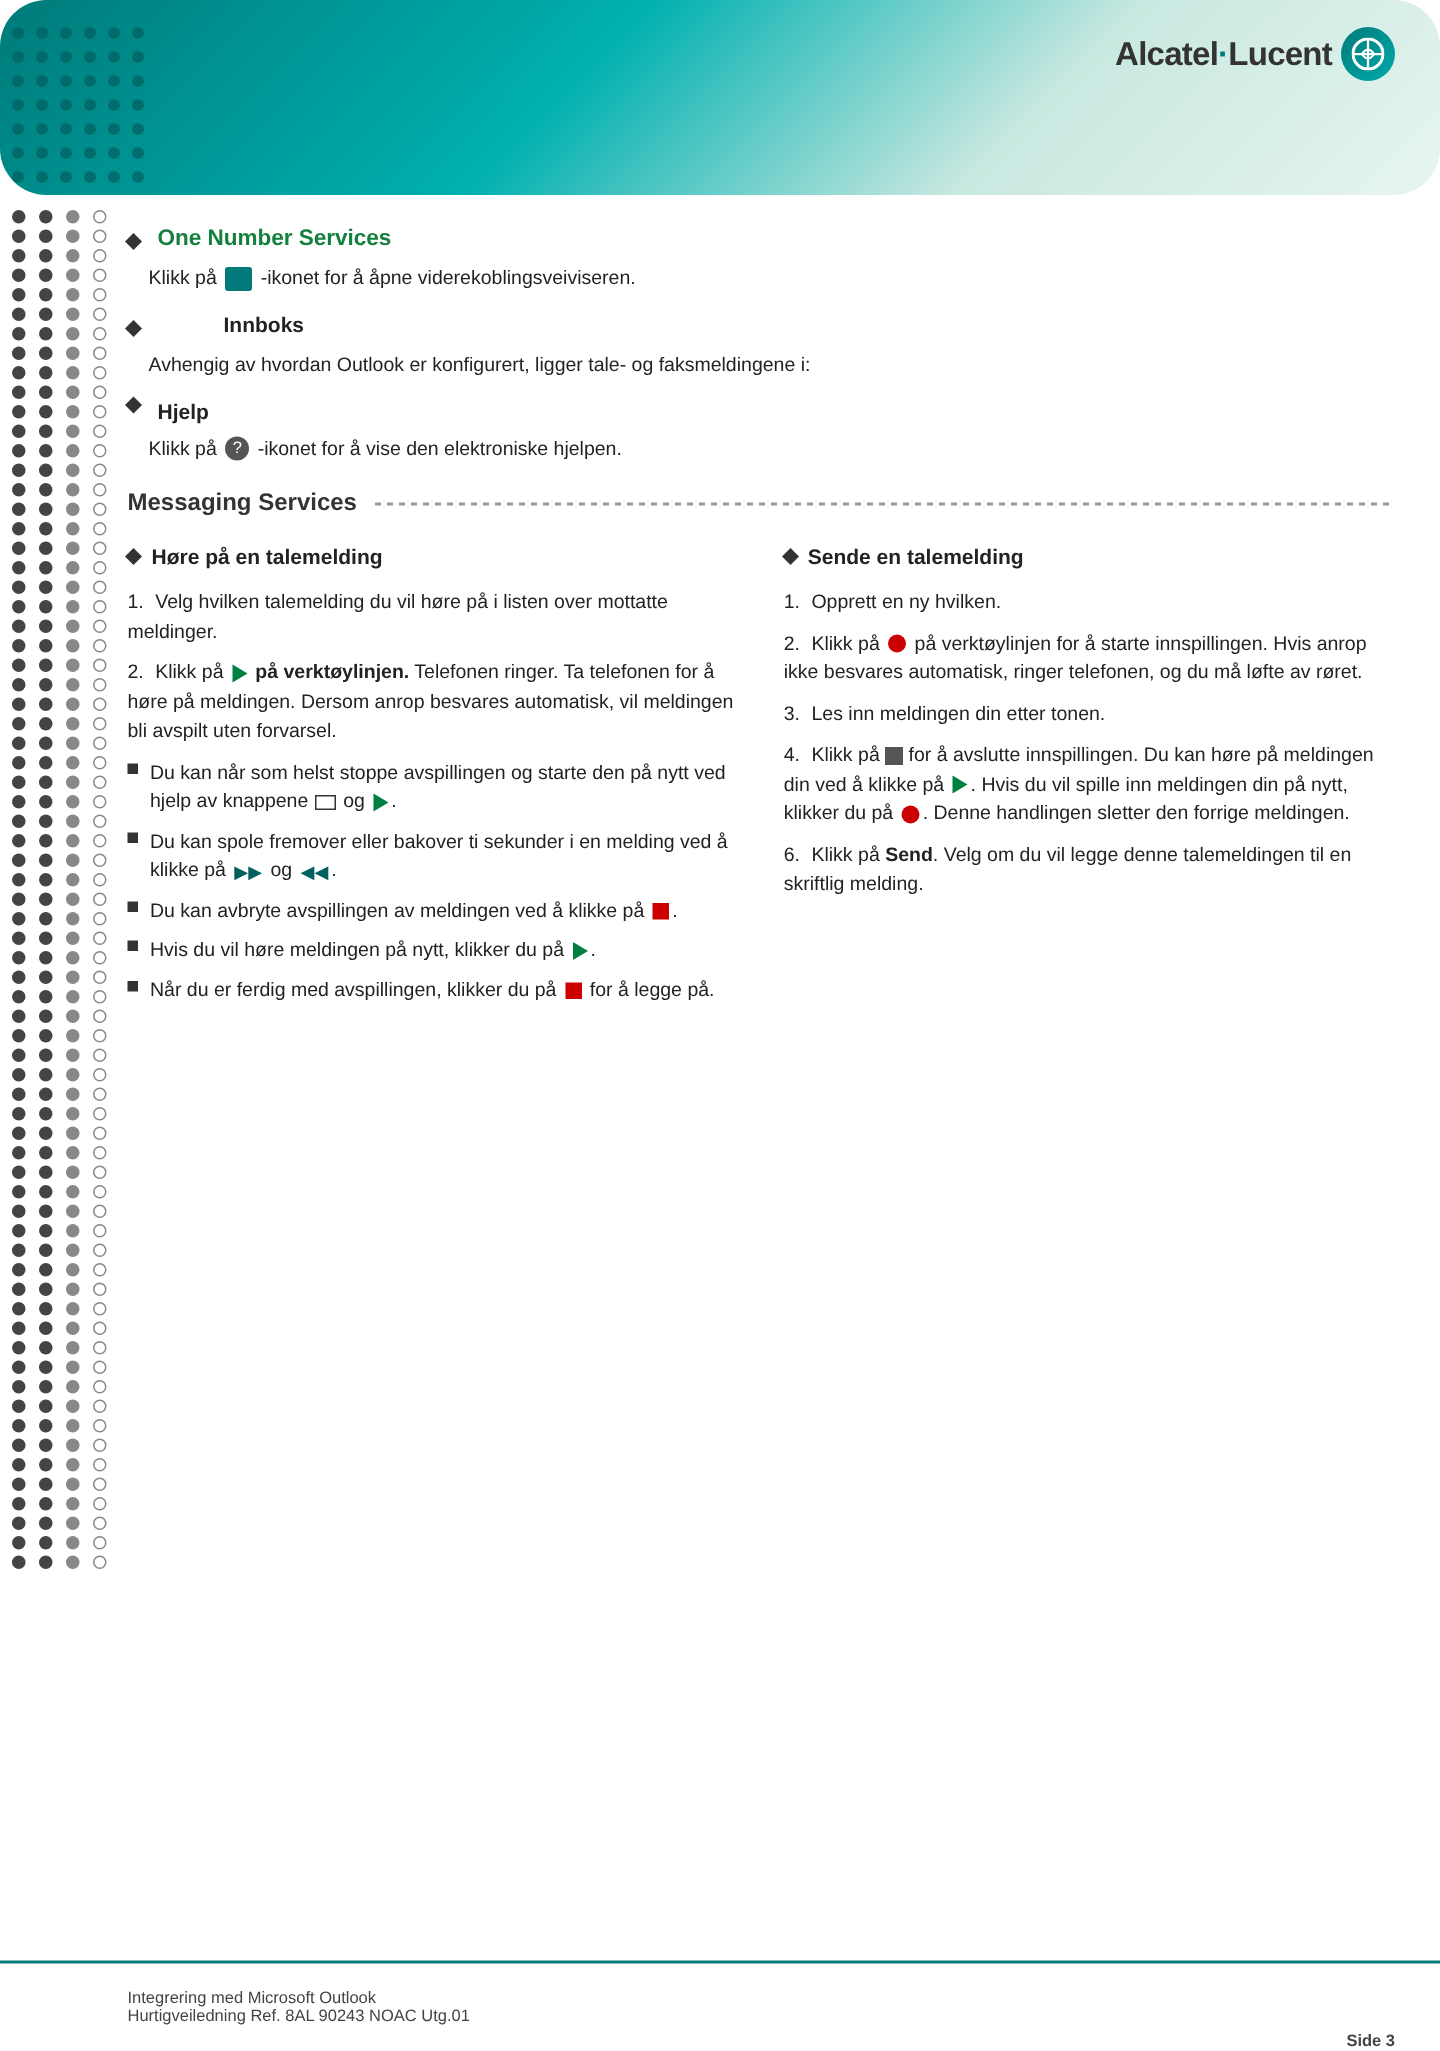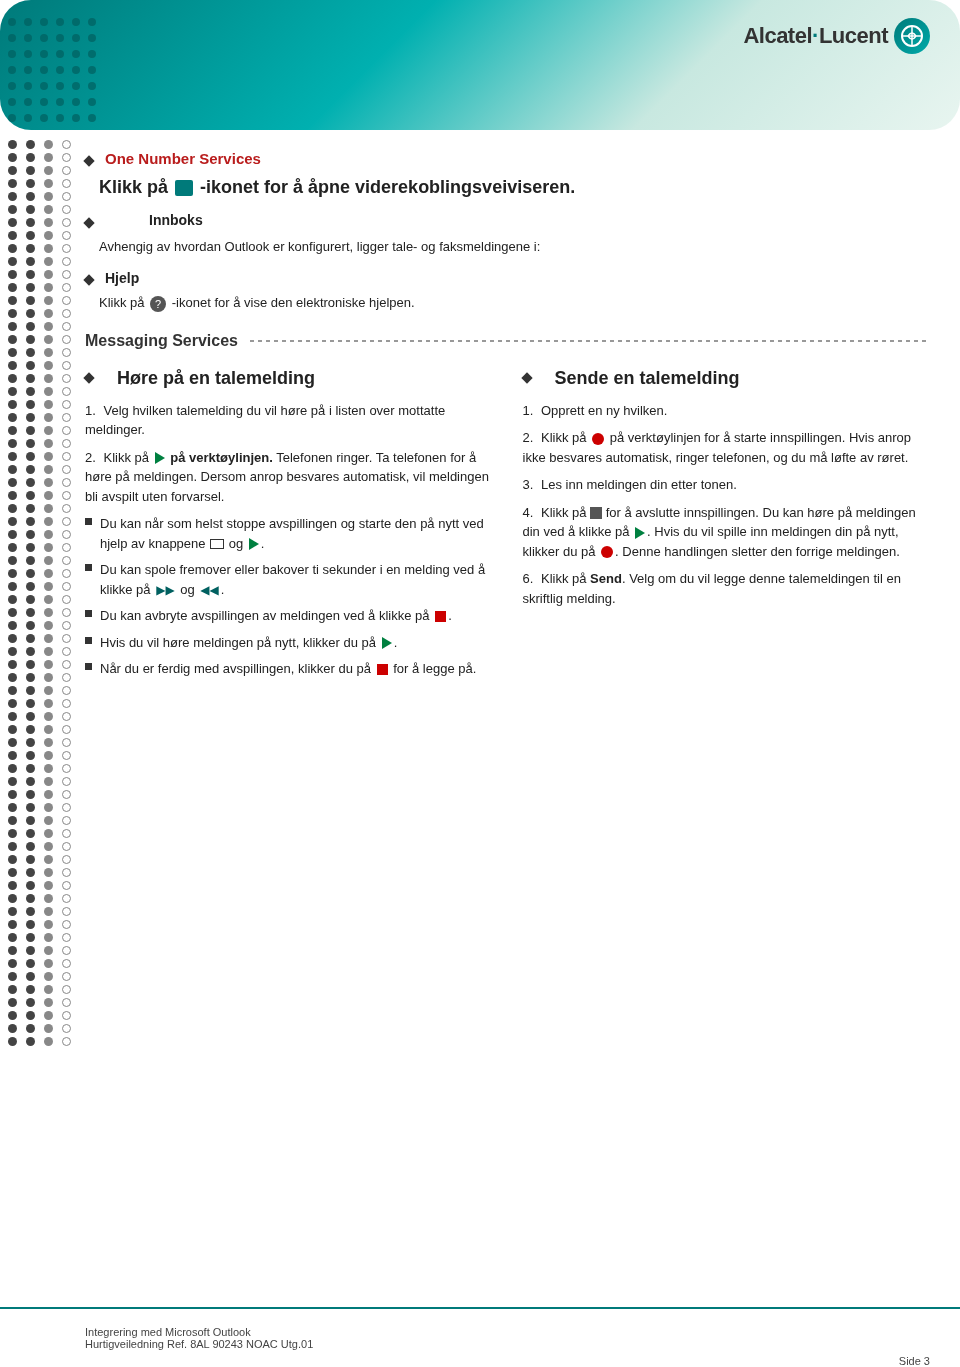--- a/index.html
+++ b/index.html
@@ -107,21 +107,21 @@
       margin-left: 85px;
       margin-right: 30px;
       padding-top: 20px;
       padding-bottom: 20px;
     }
 
     
     .section-title {
       font-size: 15px;
       font-weight: bold;
-      color: #b91c1c;
+      color: #15803d;
       margin-bottom: 4px;
     }
 
     
     .inline-icon {
       display: inline-block;
       width: 16px;
       height: 16px;
       background: #008080;
       border-radius: 2px;
@@ -236,26 +236,26 @@
 
     
     .two-col {
       display: flex;
       gap: 30px;
     }
     .col-left { flex: 1; }
     .col-right { flex: 1; }
 
     .col-section-title {
-      font-size: 18px;
+      font-size: 14px;
       font-weight: bold;
       margin-bottom: 12px;
       display: flex;
       align-items: center;
-      gap: 18px;
+      gap: 2px;
     }
     .bullet-diamond {
       display: inline-block;
       width: 8px;
       height: 8px;
       background: #333;
       transform: rotate(45deg);
       margin-right: 6px;
       flex-shrink: 0;
     }
@@ -309,21 +309,21 @@
       padding: 0 30px 0 85px;
       background: white;
     }
     .footer-left {
       font-size: 11px;
       color: #444;
     }
     .footer-right {
       font-size: 11px;
       color: #444;
-      font-weight: normal;
+      font-weight: bold;
       margin-top: 46px;
     }
   </style>
 </head>
 <body>
 
 <div class="header">
   <div class="header-dots">
     <div class="dot-grid">
 
@@ -673,37 +673,37 @@
   </div>
 </div>
 
 <div class="main-content">
 
   <div style="margin-bottom: 14px;">
     <div style="display:flex; align-items:center; gap:6px; margin-bottom:6px;">
       <span class="bullet-diamond"></span>
       <span class="section-title">One Number Services</span>
     </div>
-    <div style="font-size:18px; padding-left:14px;font-weight:bold;">
+    <div style="font-size:13px; padding-left:14px;">
       <span>Klikk på</span>
       <span class="inline-icon" style="background:#007a7a; width:18px; height:16px; border-radius:2px; display:inline-block; vertical-align:middle; margin:0 2px;"></span>
       <span>-ikonet for å åpne viderekoblingsveiviseren.</span>
     </div>
   </div>
 
   <div class="innboks-block">
     <div style="display:flex; align-items:center; gap:6px; margin-bottom:5px;">
       <span class="bullet-diamond"></span>
       <span class="innboks-title">Innboks</span>
     </div>
     <div style="font-size:13px; padding-left:14px; margin-bottom:6px;">Avhengig av hvordan Outlook er konfigurert, ligger tale- og faksmeldingene i:</div>
   </div>
 
   <div class="hjelp-block">
-    <div style="display:flex; align-items:center; gap:6px; margin-bottom:5px;margin-top:16px;">
+    <div style="display:flex; align-items:flex-start; gap:6px; margin-bottom:5px;margin-top:16px;">
       <span class="bullet-diamond"></span>
       <span class="hjelp-title">Hjelp</span>
     </div>
     <div style="font-size:13px; padding-left:14px;">
       <span>Klikk på</span>
       <span class="inline-icon-round" style="background:#555; width:16px; height:16px; border-radius:50%; display:inline-block; vertical-align:middle; margin:0 2px; font-size:11px; color:white; text-align:center; line-height:16px;">?</span>
       <span>-ikonet for å vise den elektroniske hjelpen.</span>
     </div>
   </div>
 

